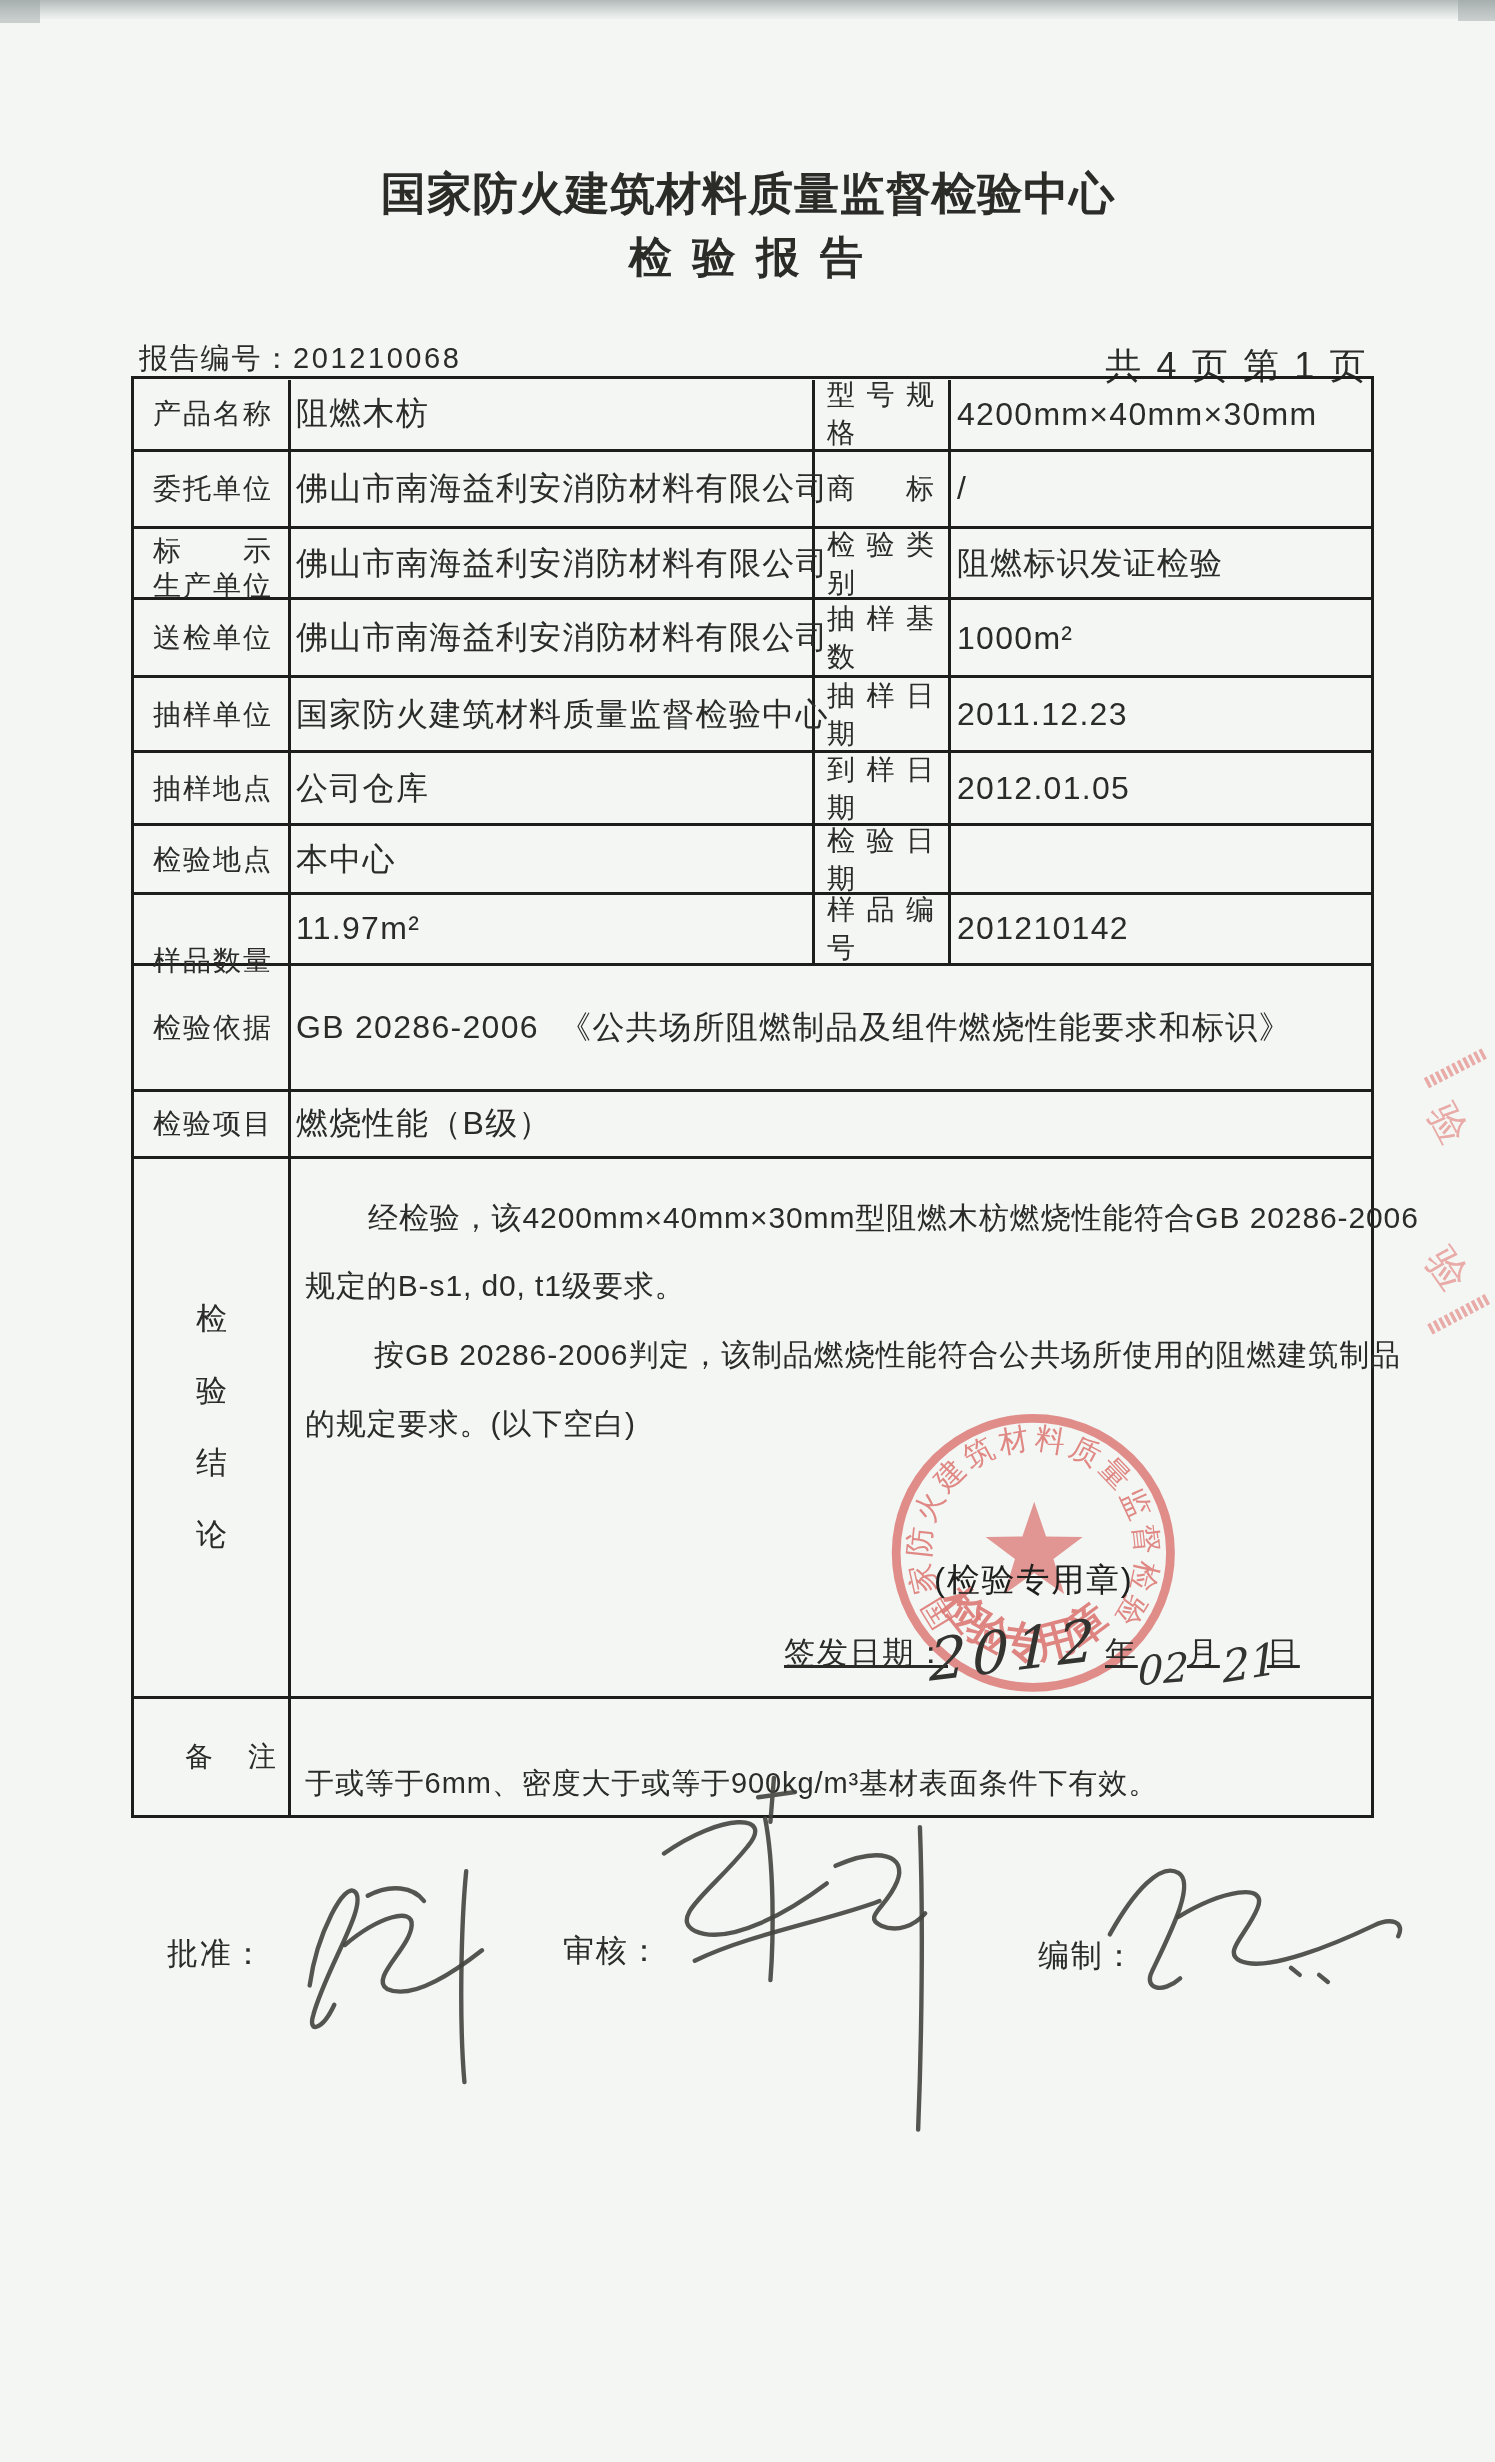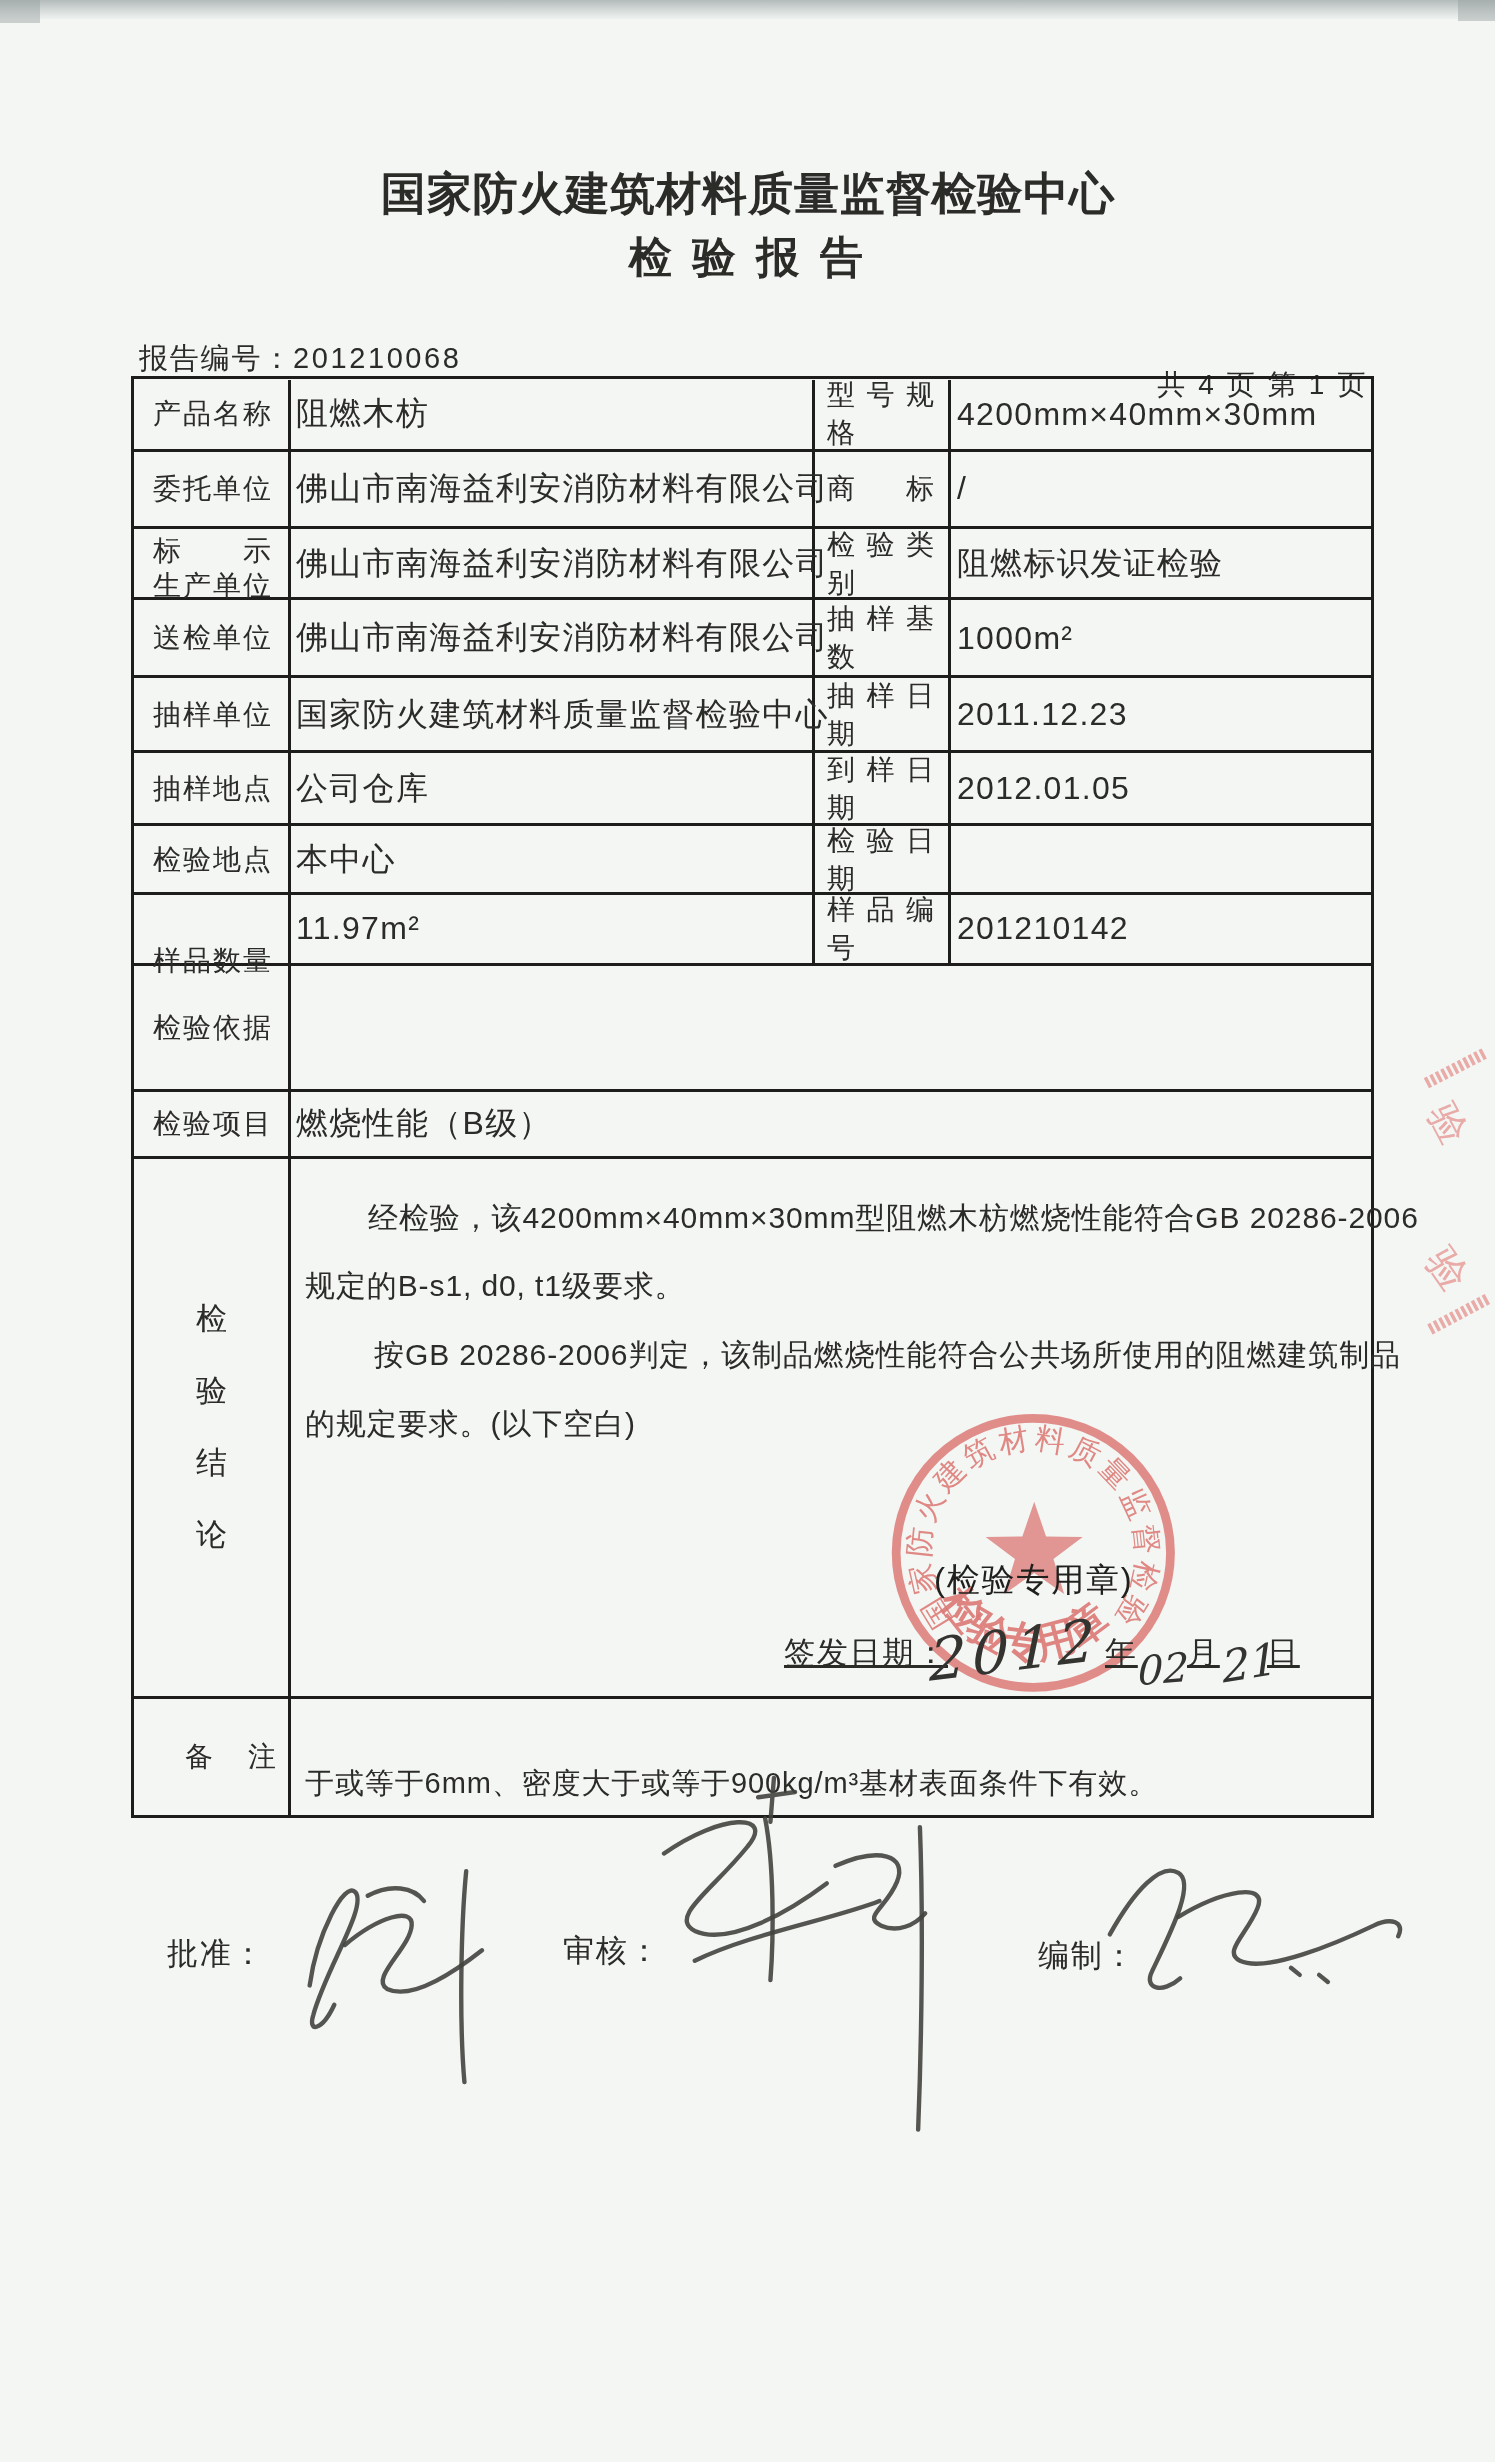--- a/index.html
+++ b/index.html
@@ -9,21 +9,21 @@
   .scanband{position:absolute;left:0;top:0;width:1496px;height:19.3px;
             background:linear-gradient(180deg,#b3bbba 0%,#dfe4e2 70%,#eef1ef 100%);}
   .smudge{position:absolute;background:#97a09f;opacity:.45;}
   
   .title{position:absolute;top:164px;left:0;width:1496px;text-align:center;
          font-size:45px;font-weight:700;letter-spacing:0.9px;}
   .subtitle{position:absolute;top:229px;left:0;width:1496px;text-align:center;
             font-size:43px;font-weight:700;letter-spacing:4.4px;}
   .repline{position:absolute;top:339px;left:139px;font-size:29px;letter-spacing:1.8px;white-space:pre;}
   .repno{letter-spacing:2.6px;}
-  .pageinfo{position:absolute;top:342px;right:128px;font-size:28px;letter-spacing:2.6px;white-space:pre;margin-top:24px;}
+  .pageinfo{position:absolute;top:342px;right:128px;font-size:36px;letter-spacing:2.6px;white-space:pre;}
   
   .tb-outer{position:absolute;left:131px;top:376px;width:1243px;height:1442px;
             border:3.5px solid #1d1d1b;box-sizing:border-box;}
   .hl{position:absolute;left:134px;width:1238px;height:2.6px;background:#1d1d1b;}
   .vl{position:absolute;width:2.6px;background:#1d1d1b;}
   
   .cell{position:absolute;display:flex;align-items:center;}
   .jl{width:100%;text-align:justify;text-align-last:justify;font-size:28px;}
   .lbl2line{width:100%;font-size:28px;line-height:35px;margin-top:9px;}
   .lbl2line .jl{display:block;}
@@ -144,20 +144,21 @@
     </div>
   <div class="val" style="left:296px;top:893px;height:71px">11.97m²</div>
   <div class="cell" style="left:827px;top:893px;height:71px;width:107px">
       <span class="jl">样品编号</span>
     </div>
   <div class="val" style="left:957px;top:893px;height:71px">201210142</div>
 
   <div class="cell" style="left:153px;top:965px;height:126px;width:118px">
       <span class="jl">检验依据</span>
     </div>
+  <div class="val" style="left:296px;top:965px;height:126px">GB 20286-2006  《公共场所阻燃制品及组件燃烧性能要求和标识》</div>
 
   <div class="cell" style="left:153px;top:1090px;height:68px;width:118px">
       <span class="jl">检验项目</span>
     </div>
   <div class="val" style="left:296px;top:1090px;height:68px">燃烧性能（B级）</div>
 
   <div class="vlabel">
     <span>检</span>
     <span>验</span>
     <span>结</span>

